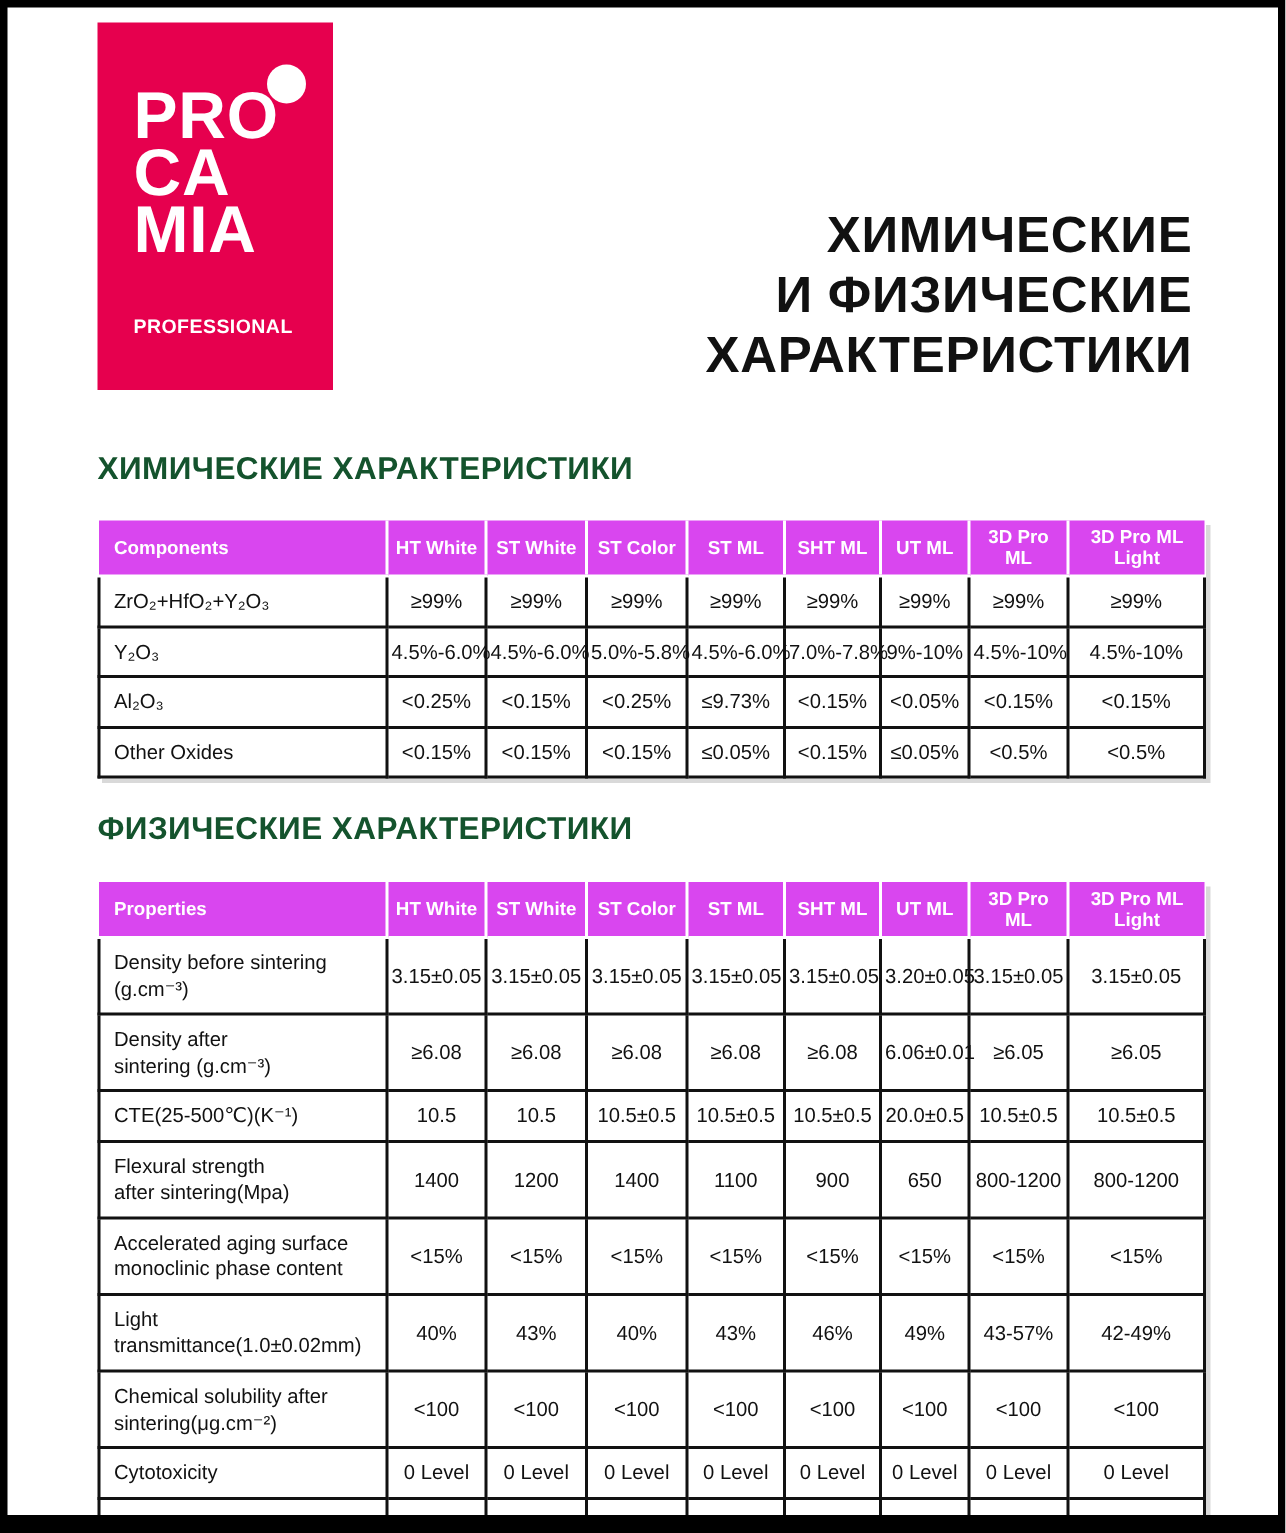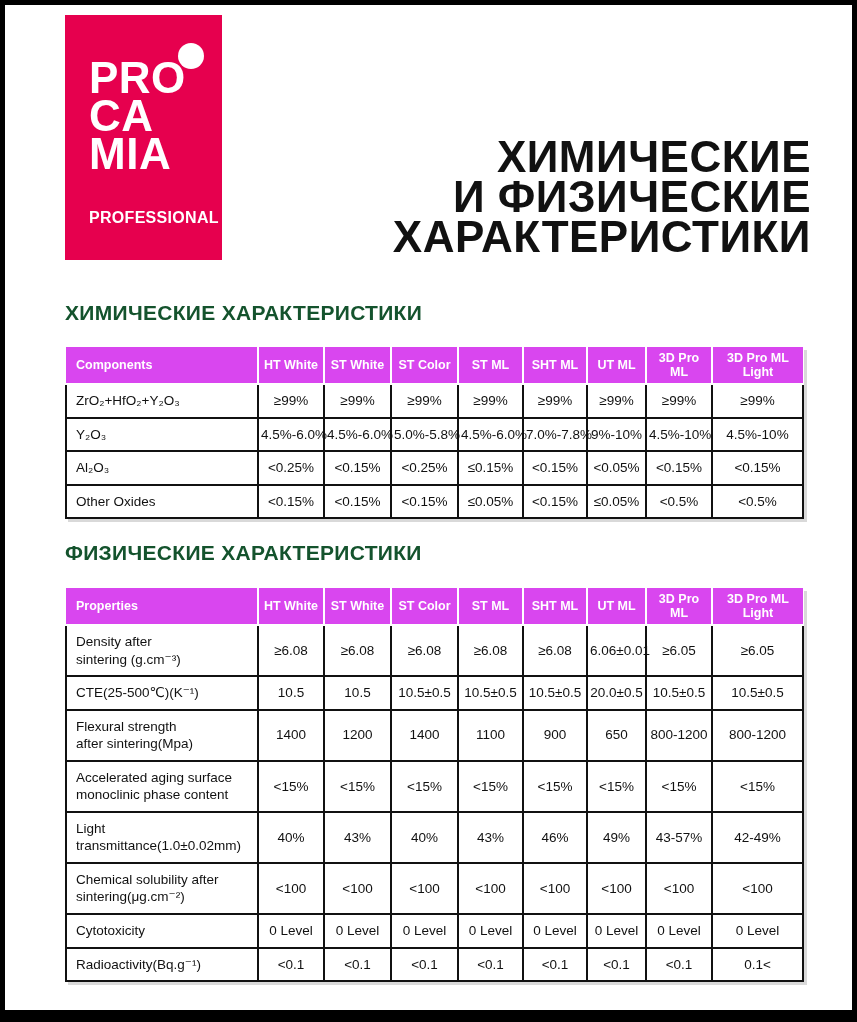--- a/index.html
+++ b/index.html
@@ -25,27 +25,27 @@
   .logo-dot{
     position:absolute;top:28px;right:18px;
     width:26px;height:26px;border-radius:50%;
     background:#ffffff;
   }
   .logo-word{
     font-size:44px;font-weight:bold;line-height:38px;letter-spacing:0.5px;
   }
   .logo-tagline{margin-top:12px;}
   .logo-tagline div{
-    font-size:16px;font-weight:bold;line-height:17px;letter-spacing:0.3px;margin-top:36px;
+    font-size:13px;font-weight:bold;line-height:17px;letter-spacing:0.3px;margin-top:36px;
   }
   
   .page-title{
-    position:absolute;top:132px;right:41px;
+    position:absolute;top:132px;right:57px;
     text-align:right;color:#111;
-    font-size:44px;font-weight:bold;line-height:40px;
+    font-size:34px;font-weight:bold;line-height:40px;
     letter-spacing:0.5px;
   }
   
   .section-title{
     position:absolute;left:60px;
     font-size:21px;font-weight:bold;color:#14532d;letter-spacing:0.3px;
   }
   #chem-title{top:296px;}
   #phys-title{top:536px;}
   .data-table{
@@ -157,21 +157,21 @@
           <td>7.0%-7.8%</td>
           <td>9%-10%</td>
           <td>4.5%-10%</td>
           <td>4.5%-10%</td>
         </tr>
         <tr>
           <td class="row-label">Al₂O₃</td>
           <td>&lt;0.25%</td>
           <td>&lt;0.15%</td>
           <td>&lt;0.25%</td>
-          <td>≤0.15%</td>
+          <td>≤9.73%</td>
           <td>&lt;0.15%</td>
           <td>&lt;0.05%</td>
           <td>&lt;0.15%</td>
           <td>&lt;0.15%</td>
         </tr>
         <tr>
           <td class="row-label">Other Oxides</td>
           <td>&lt;0.15%</td>
           <td>&lt;0.15%</td>
           <td>&lt;0.15%</td>
@@ -205,20 +205,31 @@
           <th>ST Color</th>
           <th>ST ML</th>
           <th>SHT ML</th>
           <th>UT ML</th>
           <th>3D Pro ML</th>
           <th>3D Pro ML Light</th>
         </tr>
       </thead>
       <tbody>
         <tr>
+          <td class="row-label">Density before sintering (g.cm⁻³)</td>
+          <td>3.15±0.05</td>
+          <td>3.15±0.05</td>
+          <td>3.15±0.05</td>
+          <td>3.15±0.05</td>
+          <td>3.15±0.05</td>
+          <td>3.20±0.05</td>
+          <td>3.15±0.05</td>
+          <td>3.15±0.05</td>
+        </tr>
+        <tr>
           <td class="row-label">Density after
 sintering  (g.cm⁻³)</td>
           <td>≥6.08</td>
           <td>≥6.08</td>
           <td>≥6.08</td>
           <td>≥6.08</td>
           <td>≥6.08</td>
           <td>6.06±0.01</td>
           <td>≥6.05</td>
           <td>≥6.05</td>

